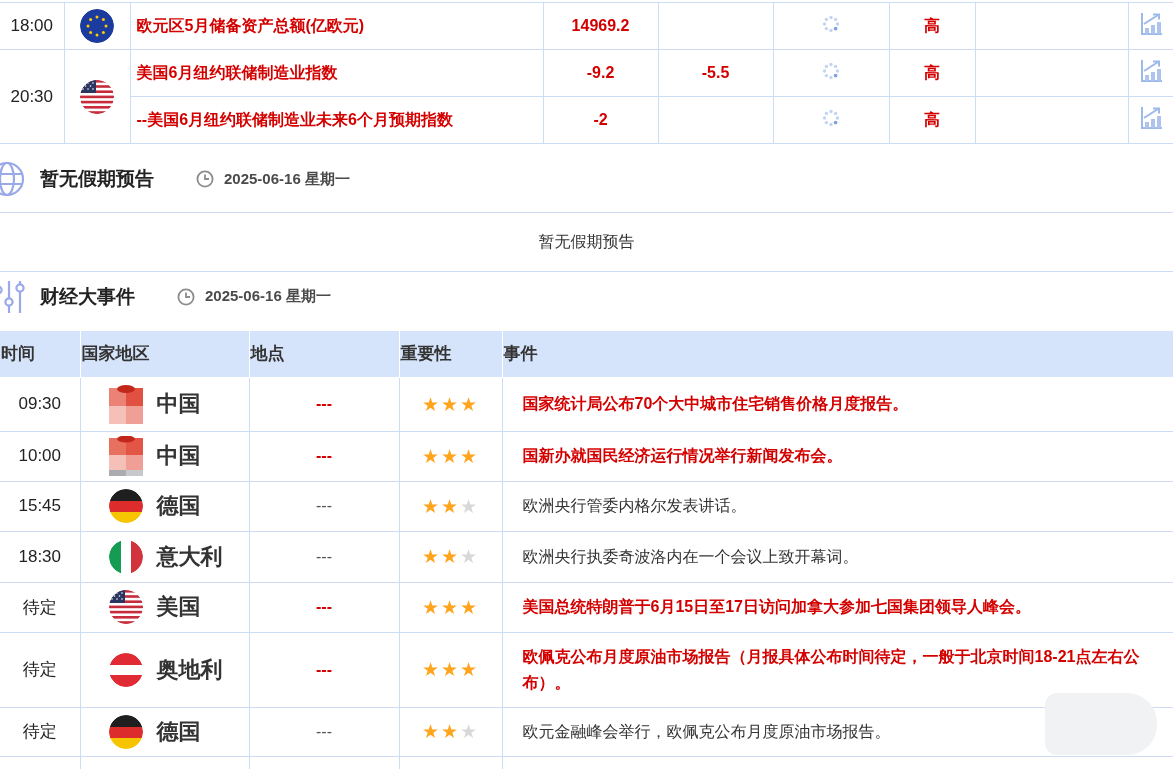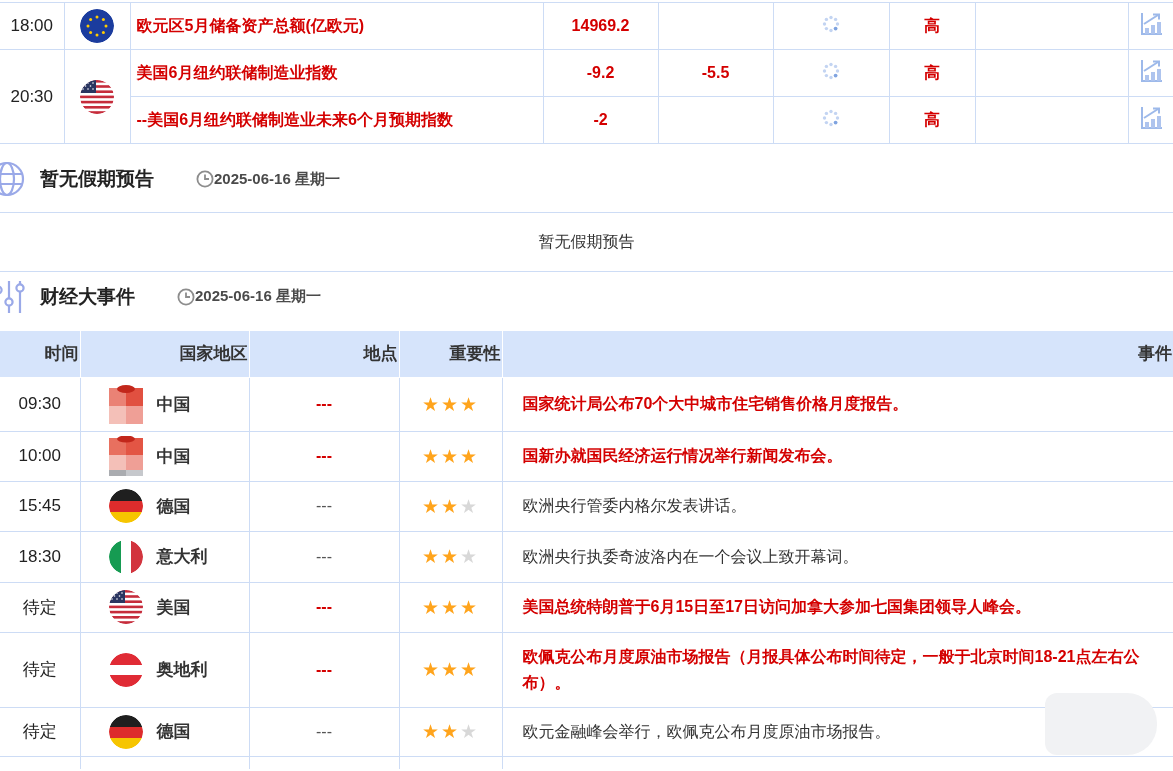--- a/index.html
+++ b/index.html
@@ -26,44 +26,44 @@
   .econ .t-val{color:var(--red); font-weight:bold; font-size:16px;}
   .econ .t-imp{color:var(--red); font-weight:bold; font-size:16px;}
   .flag{width:34px; height:34px; border-radius:50%; display:inline-block; vertical-align:middle;}
 
   
   .section{position:absolute; left:0; width:1173px; display:flex; align-items:center;}
   .sec-holiday{top:146px; height:66px;}
   .sec-events{top:262px; height:69px;}
   .sec-icon{flex:0 0 auto; margin-left:-12px; display:flex;}
   .sec-title{font-size:19px; font-weight:bold; color:#222; margin-left:14px;}
-  .sec-date{display:flex; align-items:center; margin-left:42px; gap:0;}
+  .sec-date{display:flex; align-items:center; margin-left:42px; gap:10px;}
   .sec-date .d{font-size:15px; font-weight:600; color:#4a4a4a;}
 
   .empty-row{
     position:absolute; top:212px; left:0; width:1173px; height:60px;
     border-top:1px solid var(--grid); border-bottom:1px solid var(--grid);
     display:flex; align-items:center; justify-content:center;
     font-size:16px; color:#333;
   }
 
   
   .events{position:absolute; top:331px; left:0;}
   .events td{border:1px solid var(--grid); font-size:16px;}
   .events td:first-child{border-left:none;}
   .events td:last-child{border-right:none;}
   .events .hd td{
     background:var(--header-bg); border:1px solid #fff; border-top:none;
-    height:46px; text-align:right; font-weight:bold; font-size:17px; color:#333;
+    height:46px; text-align:left; font-weight:bold; font-size:17px; color:#333;
   }
   .events .hd td:first-child{border-left:none;} .events .hd td:last-child{border-right:none;}
   .events .c-time{text-align:center; color:var(--time); font-size:17px;}
   .events .c-country{padding-left:28px;}
   .events .country-wrap{display:flex; align-items:center; gap:14px;}
-  .events .country-name{font-weight:bold; font-size:17px; color:#333;}
+  .events .country-name{font-weight:bold; font-size:22px; color:#333;}
   .events .c-loc{text-align:center; color:#555;}
   .events .c-stars{text-align:center; font-size:19px; letter-spacing:2px; line-height:1;}
   .events .c-event{padding:6px 20px; text-align:left; color:#333; line-height:1.6;}
   .events tr.hot .c-event{color:var(--red); font-weight:bold;}
   .events tr.hot .c-loc{color:var(--red); font-weight:bold;}
   .star.filled{color:var(--star-orange);} .star.empty{color:var(--star-empty);}
   .events .stub td{height:13px; border-bottom:none;}
 
   .pixel-flag{width:34px; height:40px; display:inline-block;}
   .watermark{

